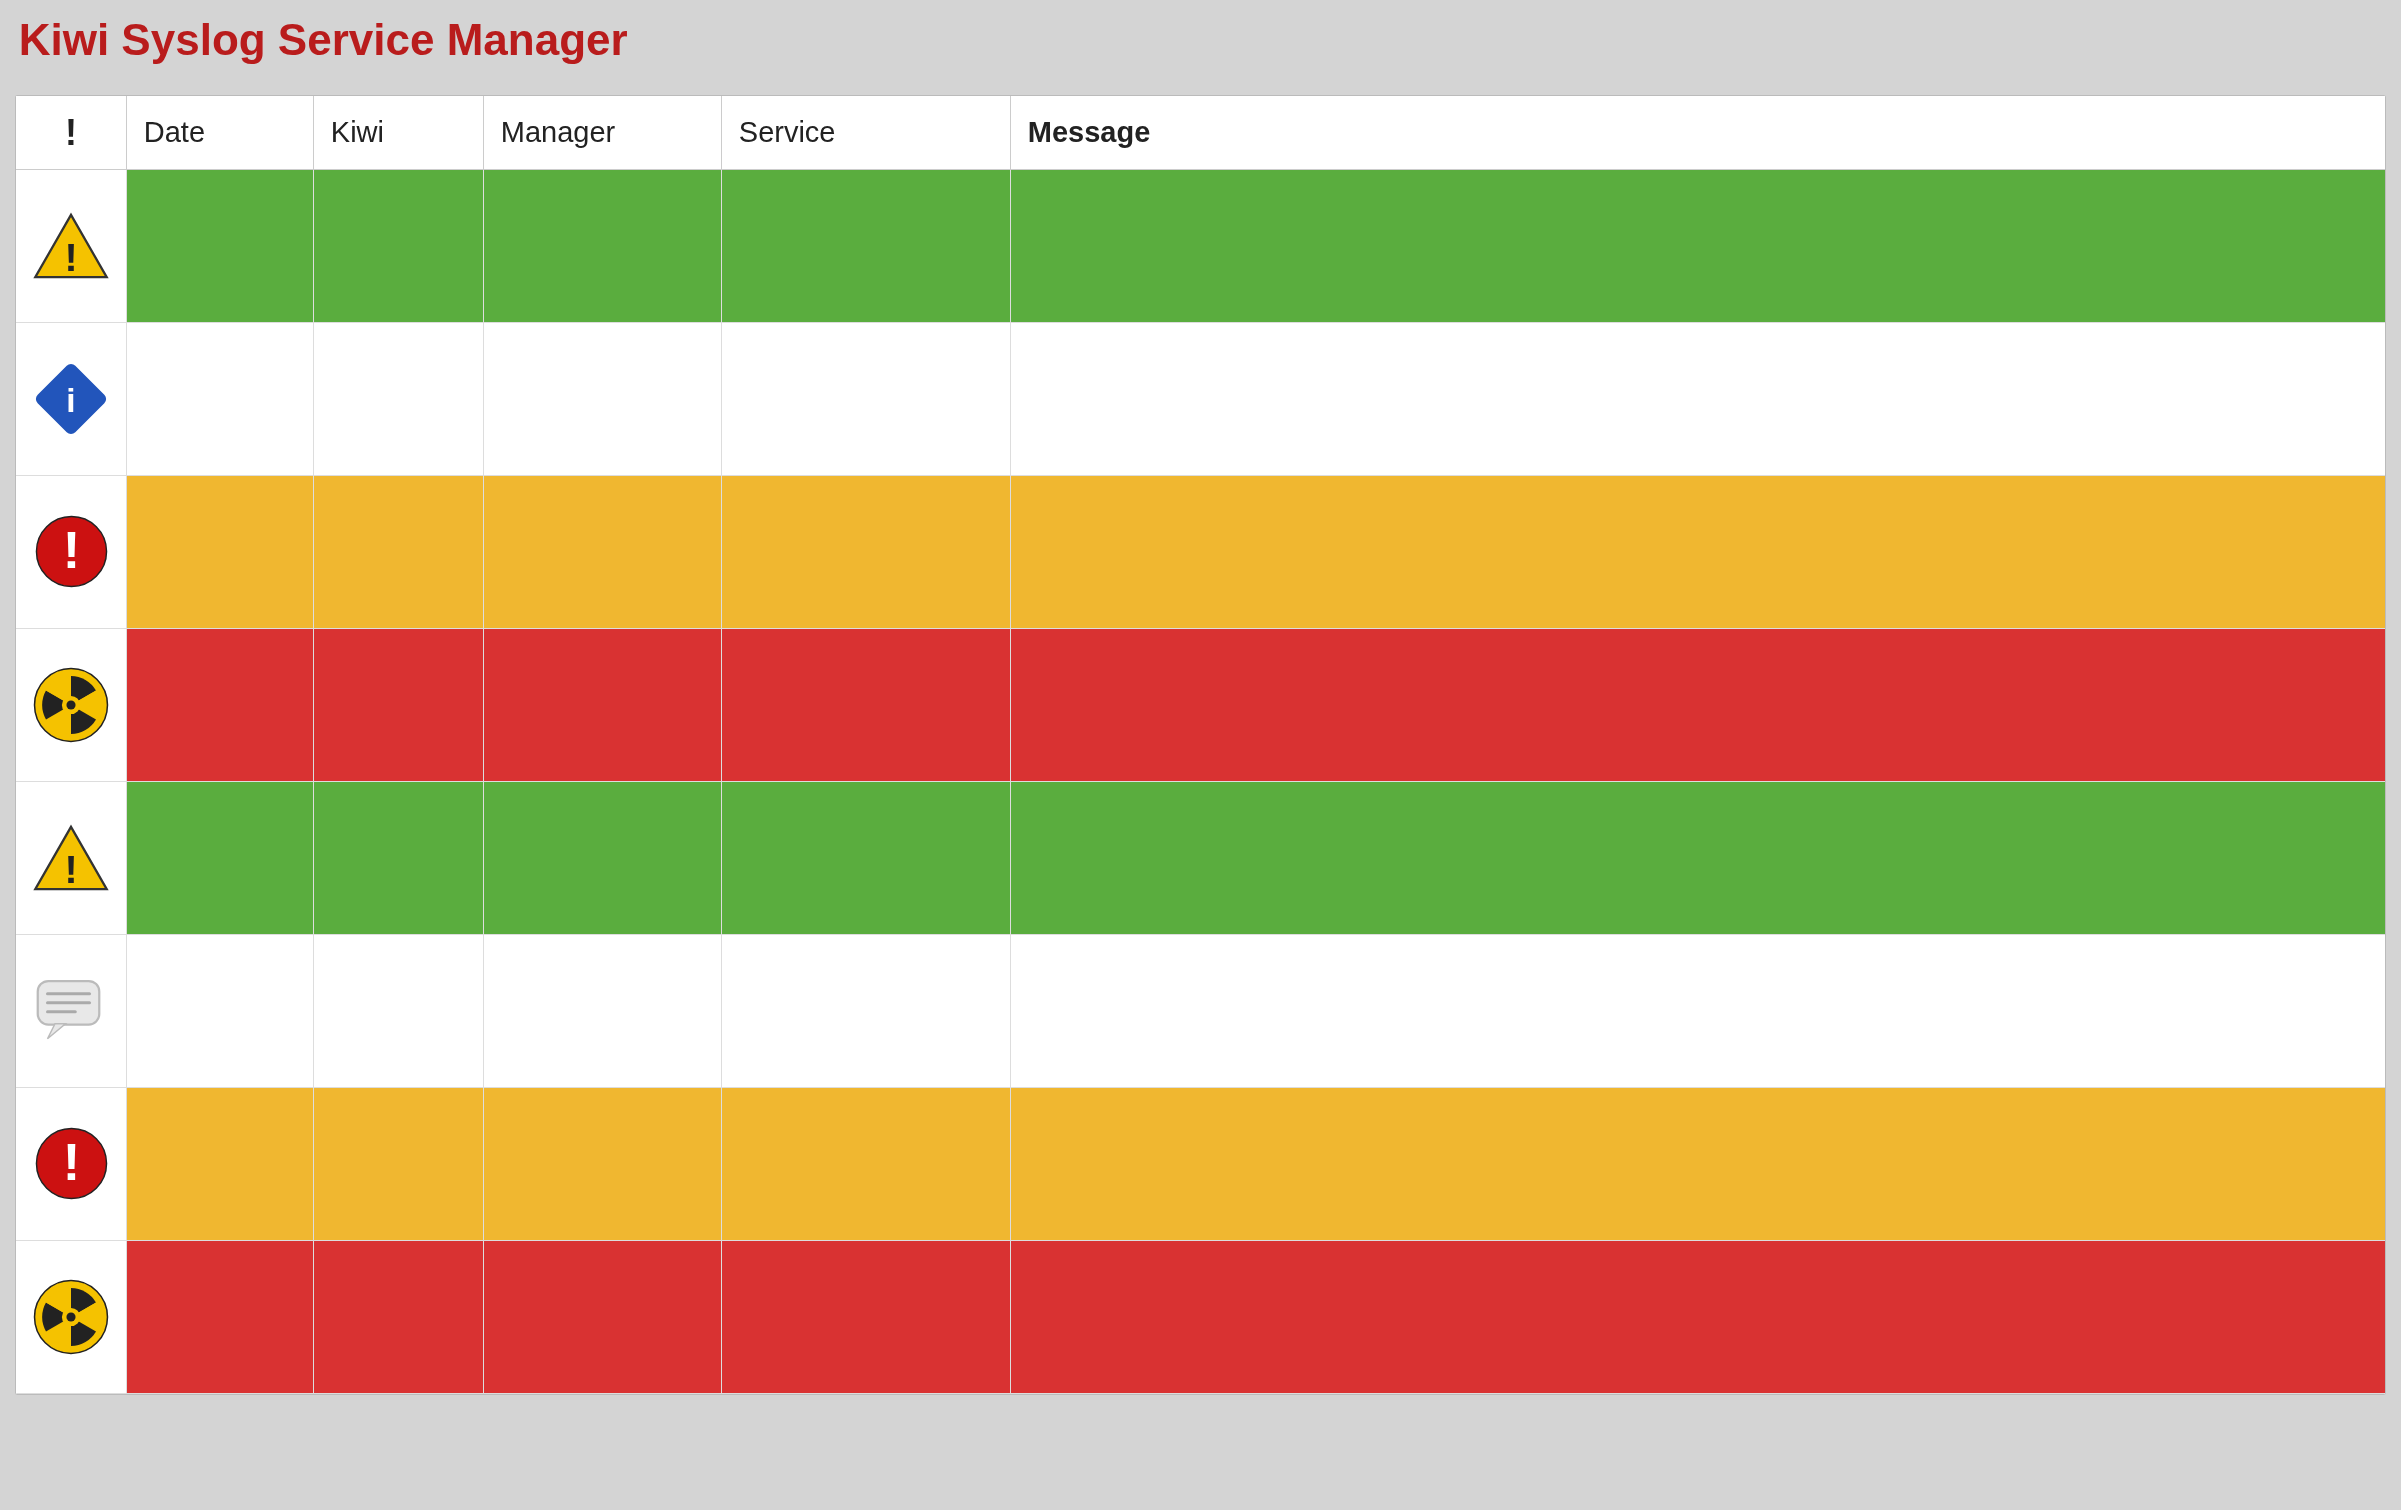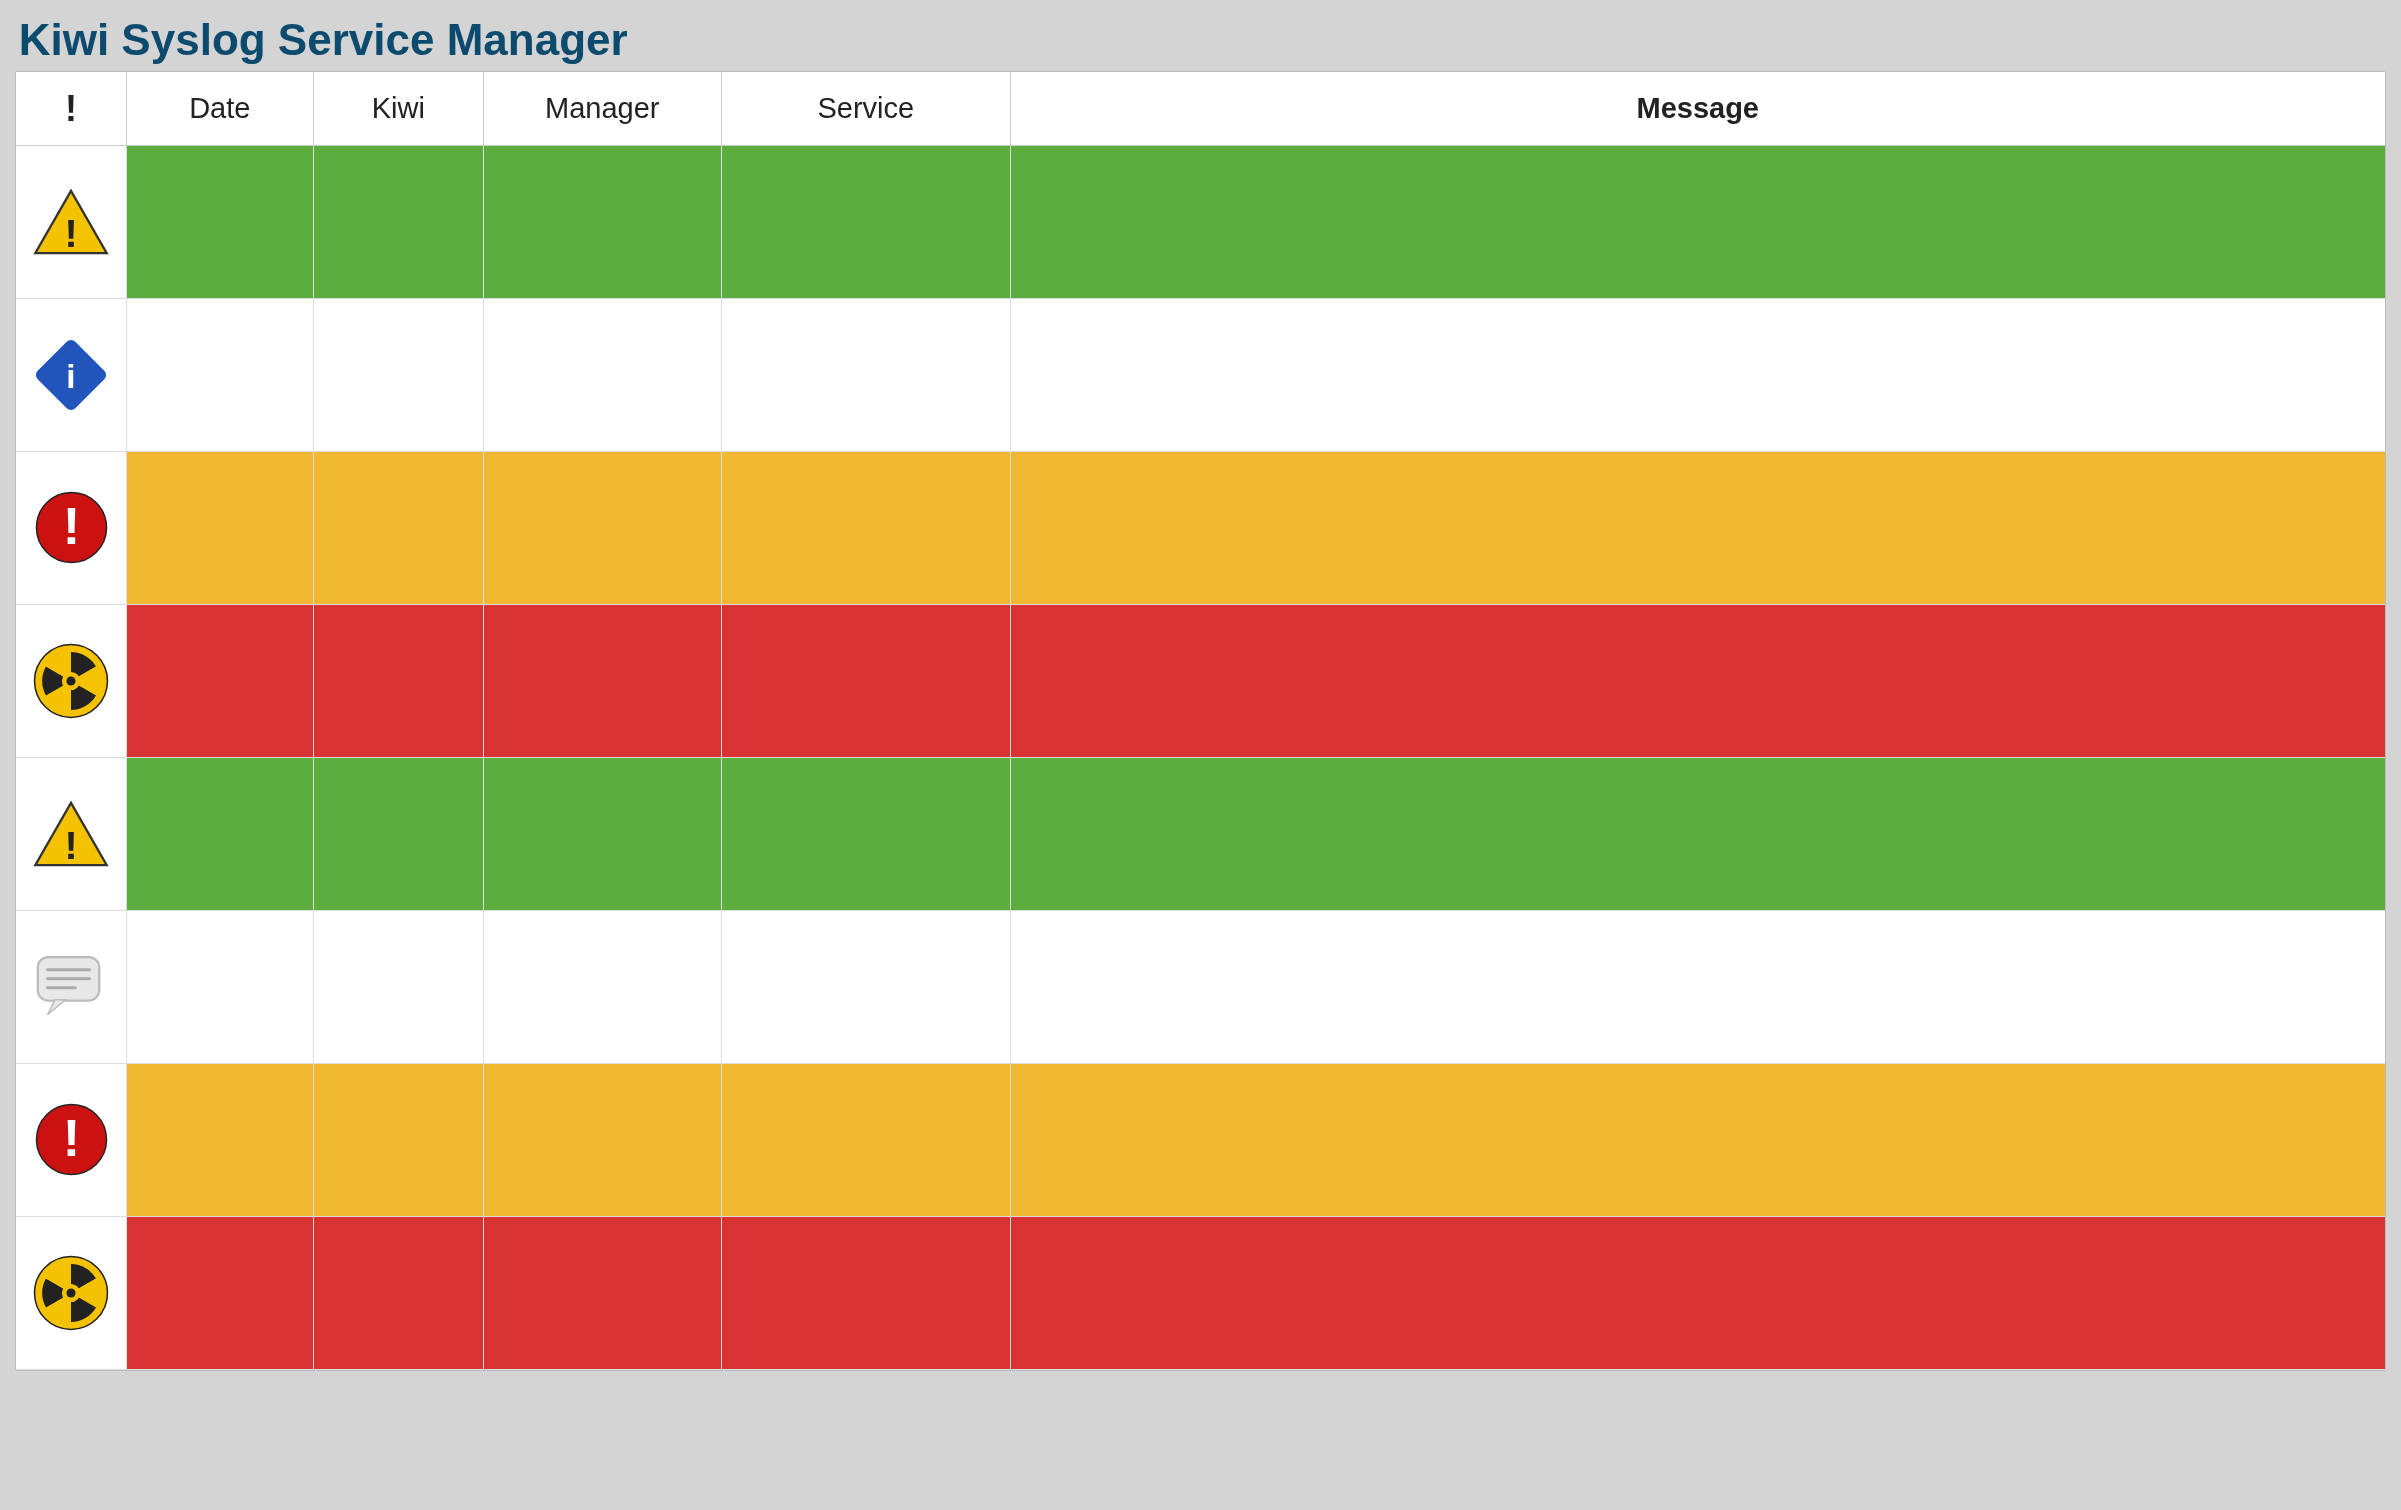--- a/index.html
+++ b/index.html
@@ -8,22 +8,22 @@
       background: #d4d4d4;
       font-family: Arial, sans-serif;
       padding: 15.3px;
       width: 2401px;
       min-height: 1510px;
     }
 
     h1 {
       font-size: 44px;
       font-weight: 900;
-      color: #0c4a6e;
-      margin-bottom: 6px;
+      color: #b91c1c;
+      margin-bottom: 30px;
       padding-left: 3.4px;
     }
 
     .table-wrapper {
       background: #fff;
       border: 0.8px solid #bbb;
       border-radius: 1.7px;
       overflow: hidden;
     }
 
@@ -41,21 +41,21 @@
     col.col-message  { width: auto; }
 
     thead tr th {
       background: #fff;
       border-bottom: 1.7px solid #ccc;
       border-right: 0.8px solid #ccc;
       padding: 15.3px 17px;
       font-size: 29px;
       font-weight: 400;
       color: #222;
-      text-align: center;
+      text-align: left;
       vertical-align: middle;
     }
 
     thead tr th:first-child {
       text-align: center;
       font-size: 36px;
       font-weight: 900;
     }
 
     thead tr th:last-child {

